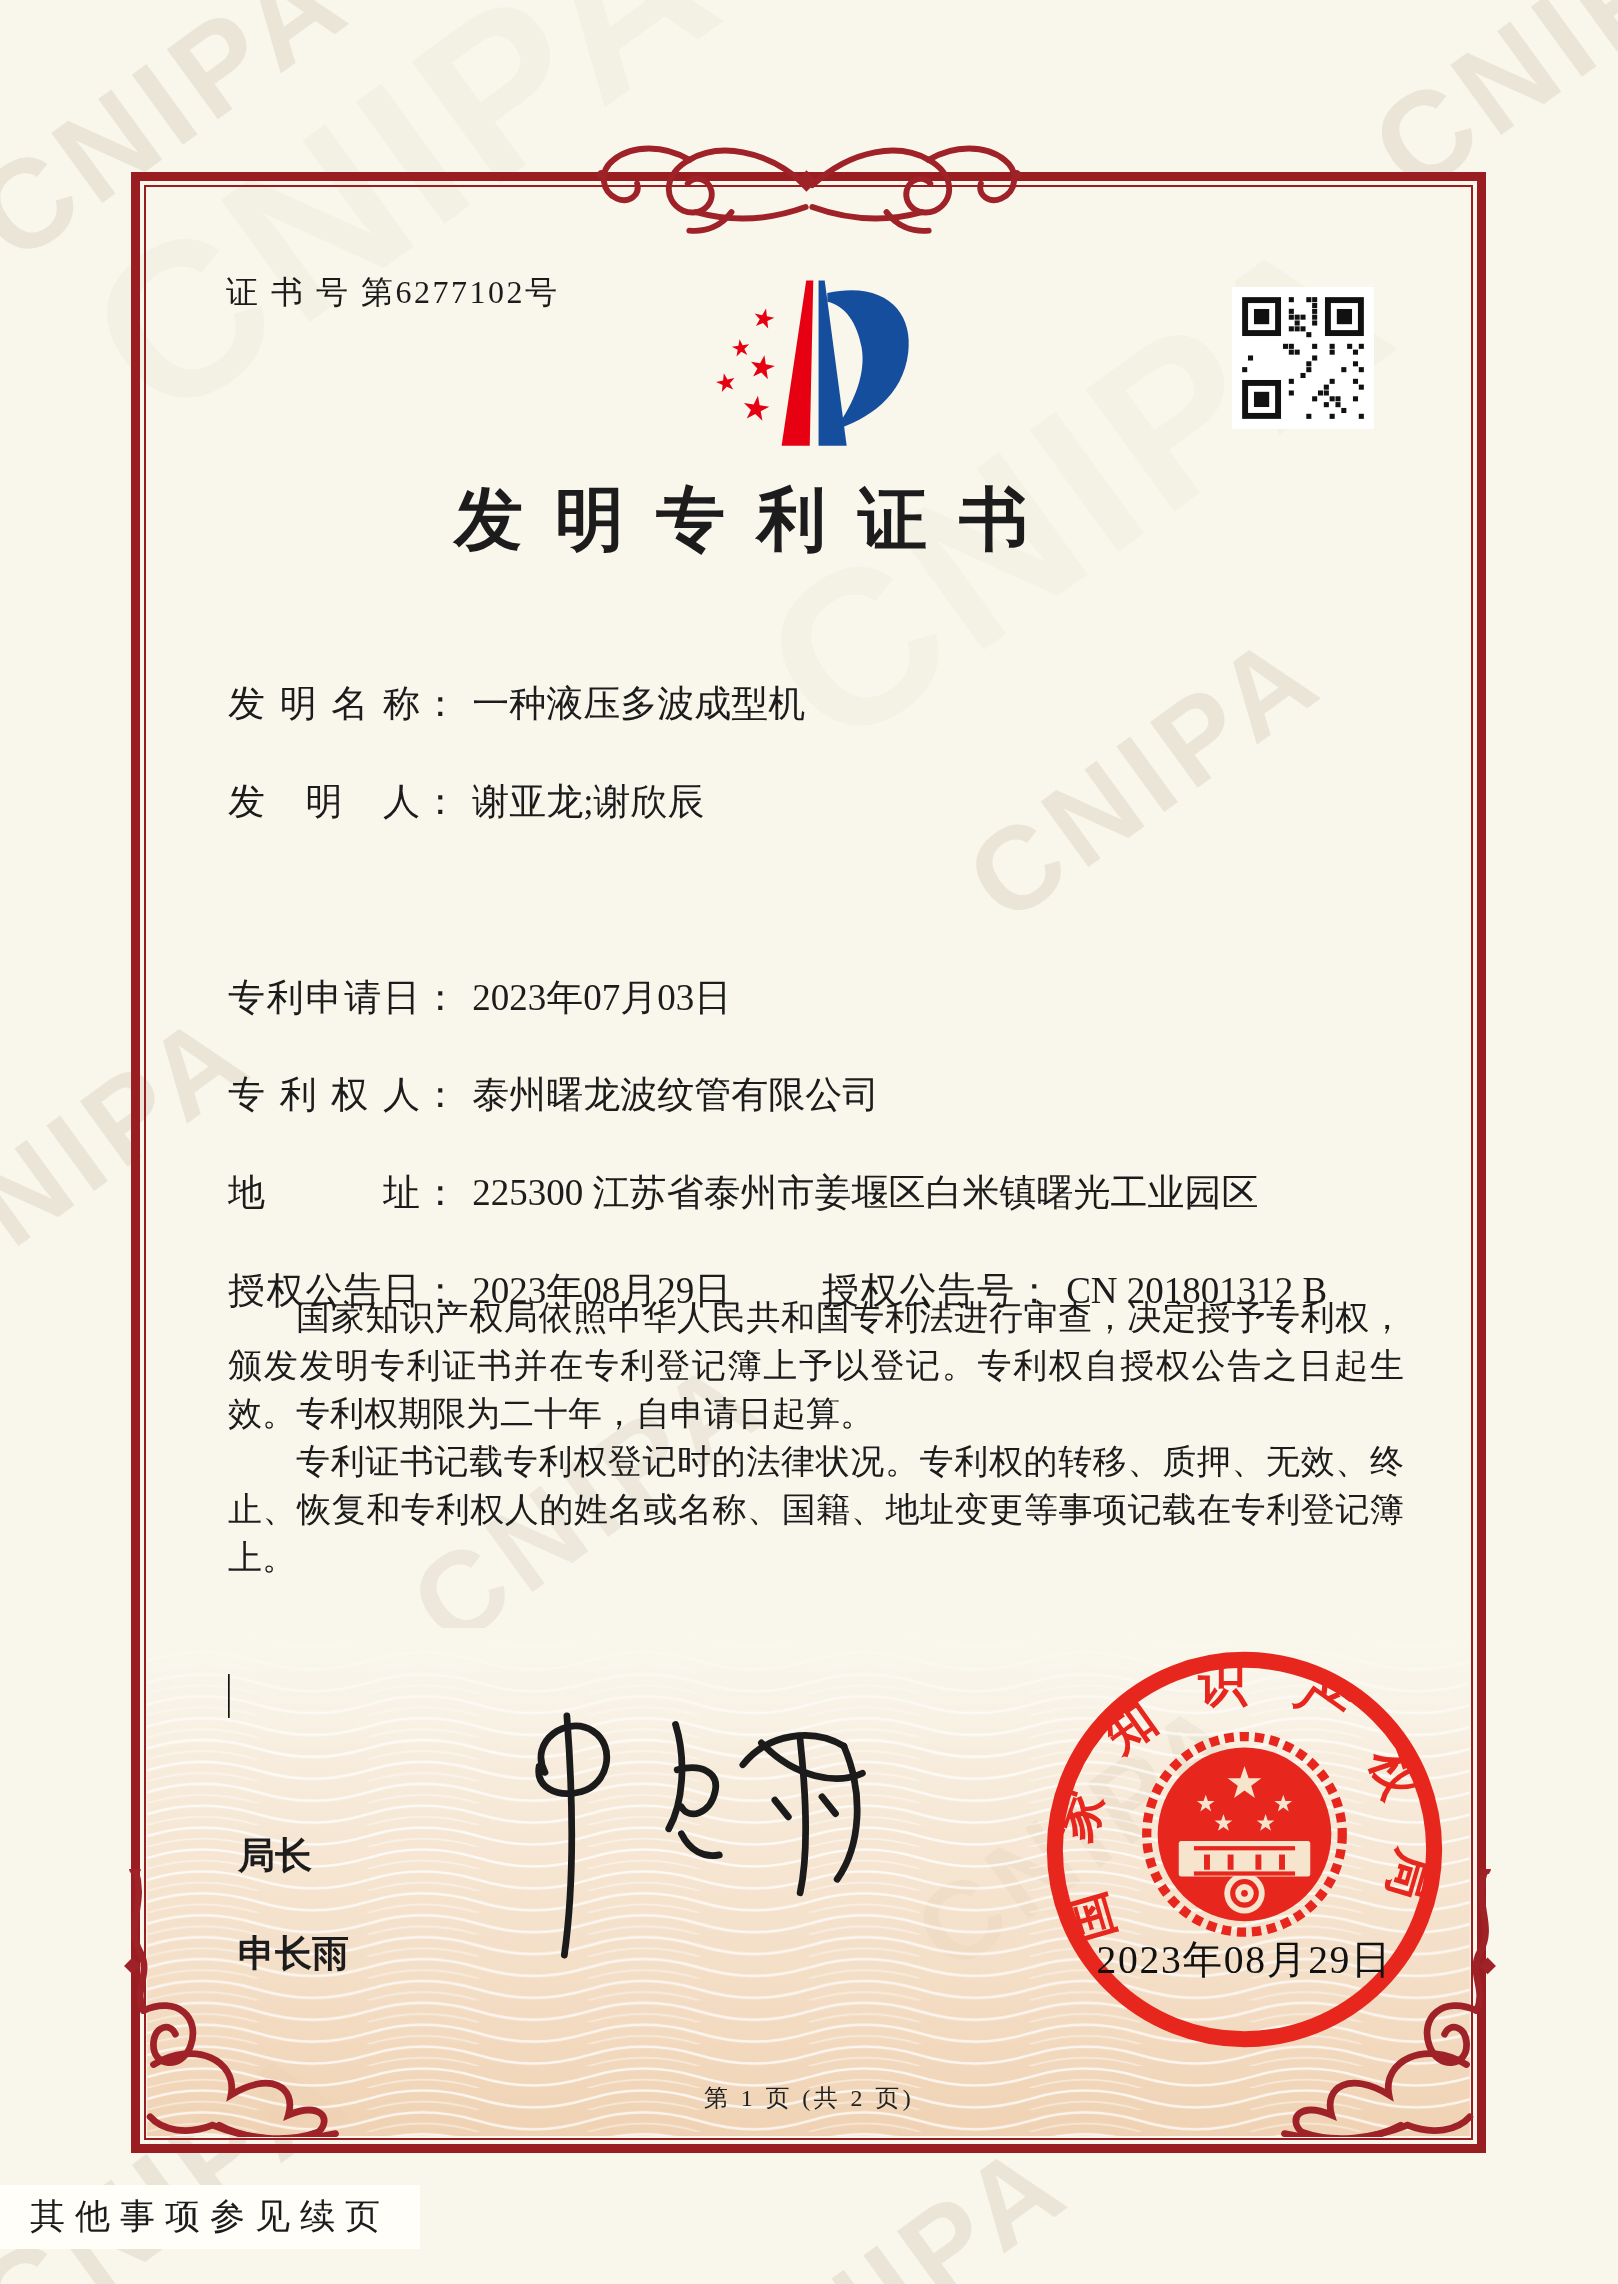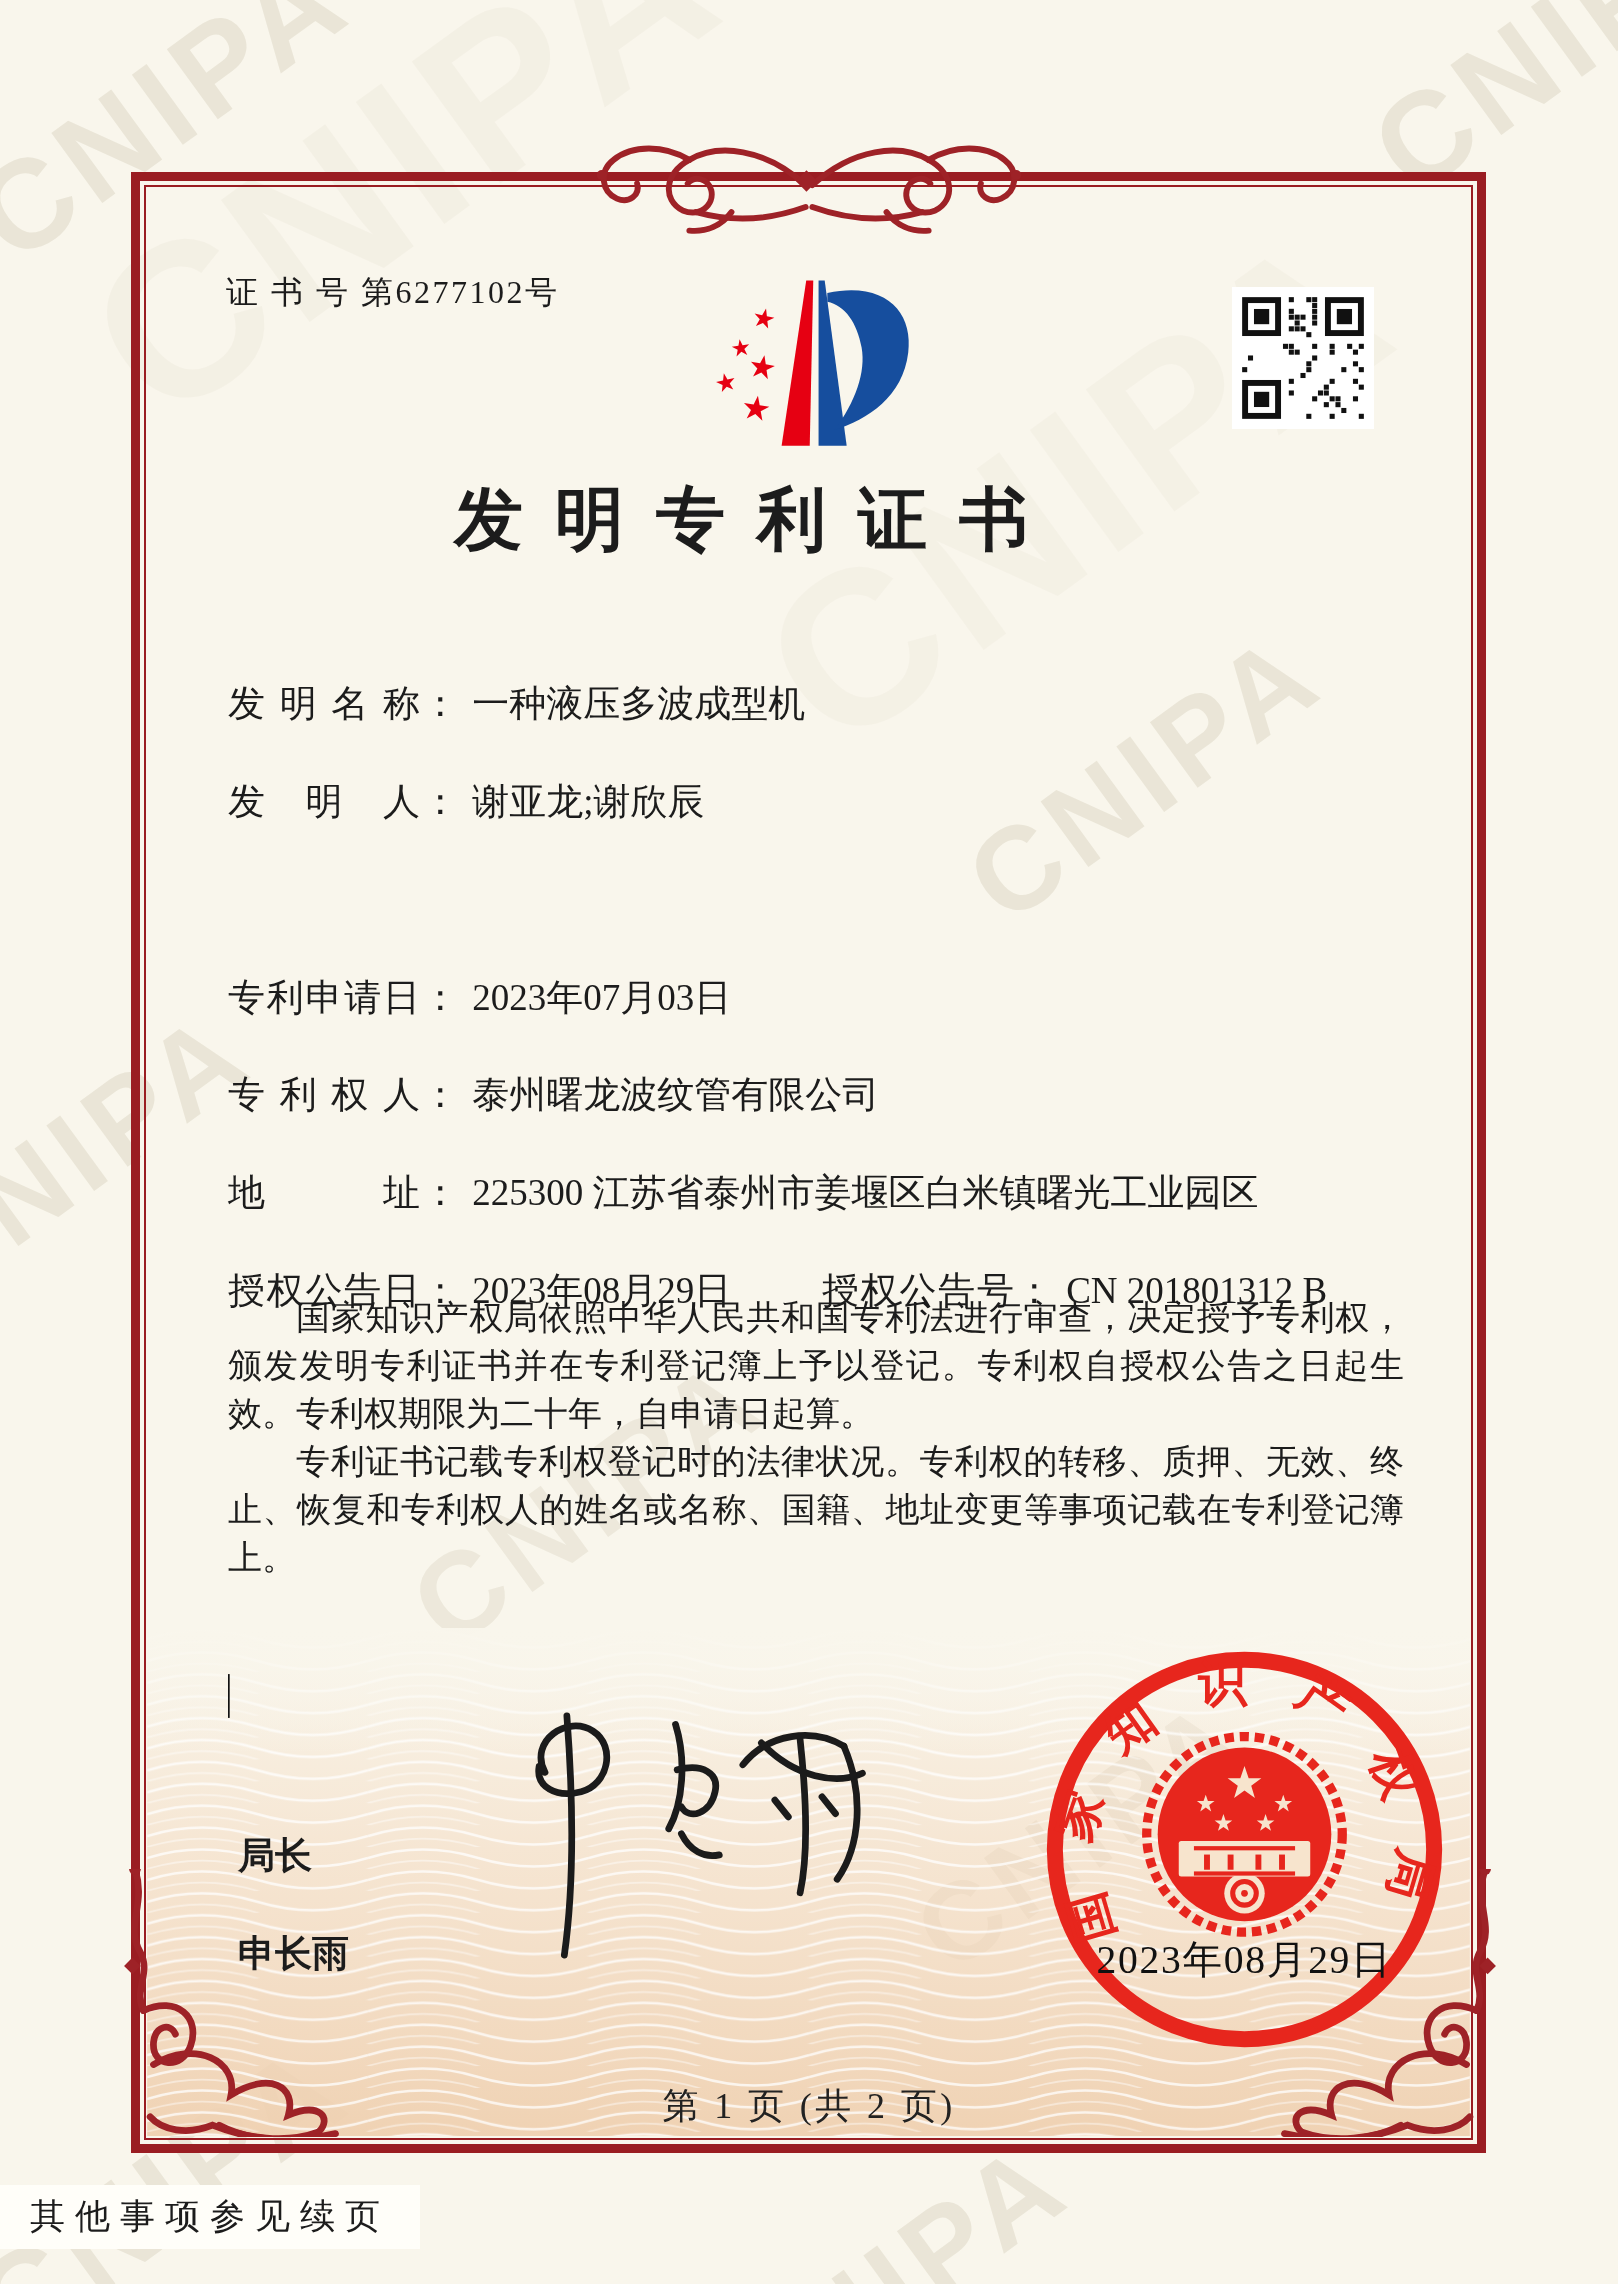--- a/index.html
+++ b/index.html
@@ -42,21 +42,21 @@
   .paras p{margin:0;text-indent:2em;}
   
   .waves{position:absolute;left:147px;top:1628px;}
   .barcode{position:absolute;left:228px;top:1674px;}
   .director{position:absolute;left:238px;top:1837px;
             font-family:"Liberation Sans","DejaVu Sans",sans-serif;
             font-weight:700;font-size:37px;line-height:1;}
   .director .name{margin-top:61px;}
   .sig{position:absolute;left:465px;top:1692px;}
   .seal{position:absolute;left:1038px;top:1643px;}
-  .pagefooter{position:absolute;left:0;top:2082px;width:1618px;text-align:center;font-size:36px;
+  .pagefooter{position:absolute;left:0;top:2082px;width:1618px;text-align:center;font-size:24px;
               letter-spacing:3.4px;color:#222;}
   .note{position:absolute;left:0;top:2185px;width:1618px;}
   .note span{display:inline-block;background:#fffef9;padding:8.4px 30px;font-size:35px;
              letter-spacing:10px;}
   
   .orn{position:absolute;left:563px;top:131px;}
   .fl-bl{position:absolute;left:118px;top:1869px;}
   .fl-br{position:absolute;left:1281px;top:1869px;transform:scaleX(-1);}
 </style>
 </head>

